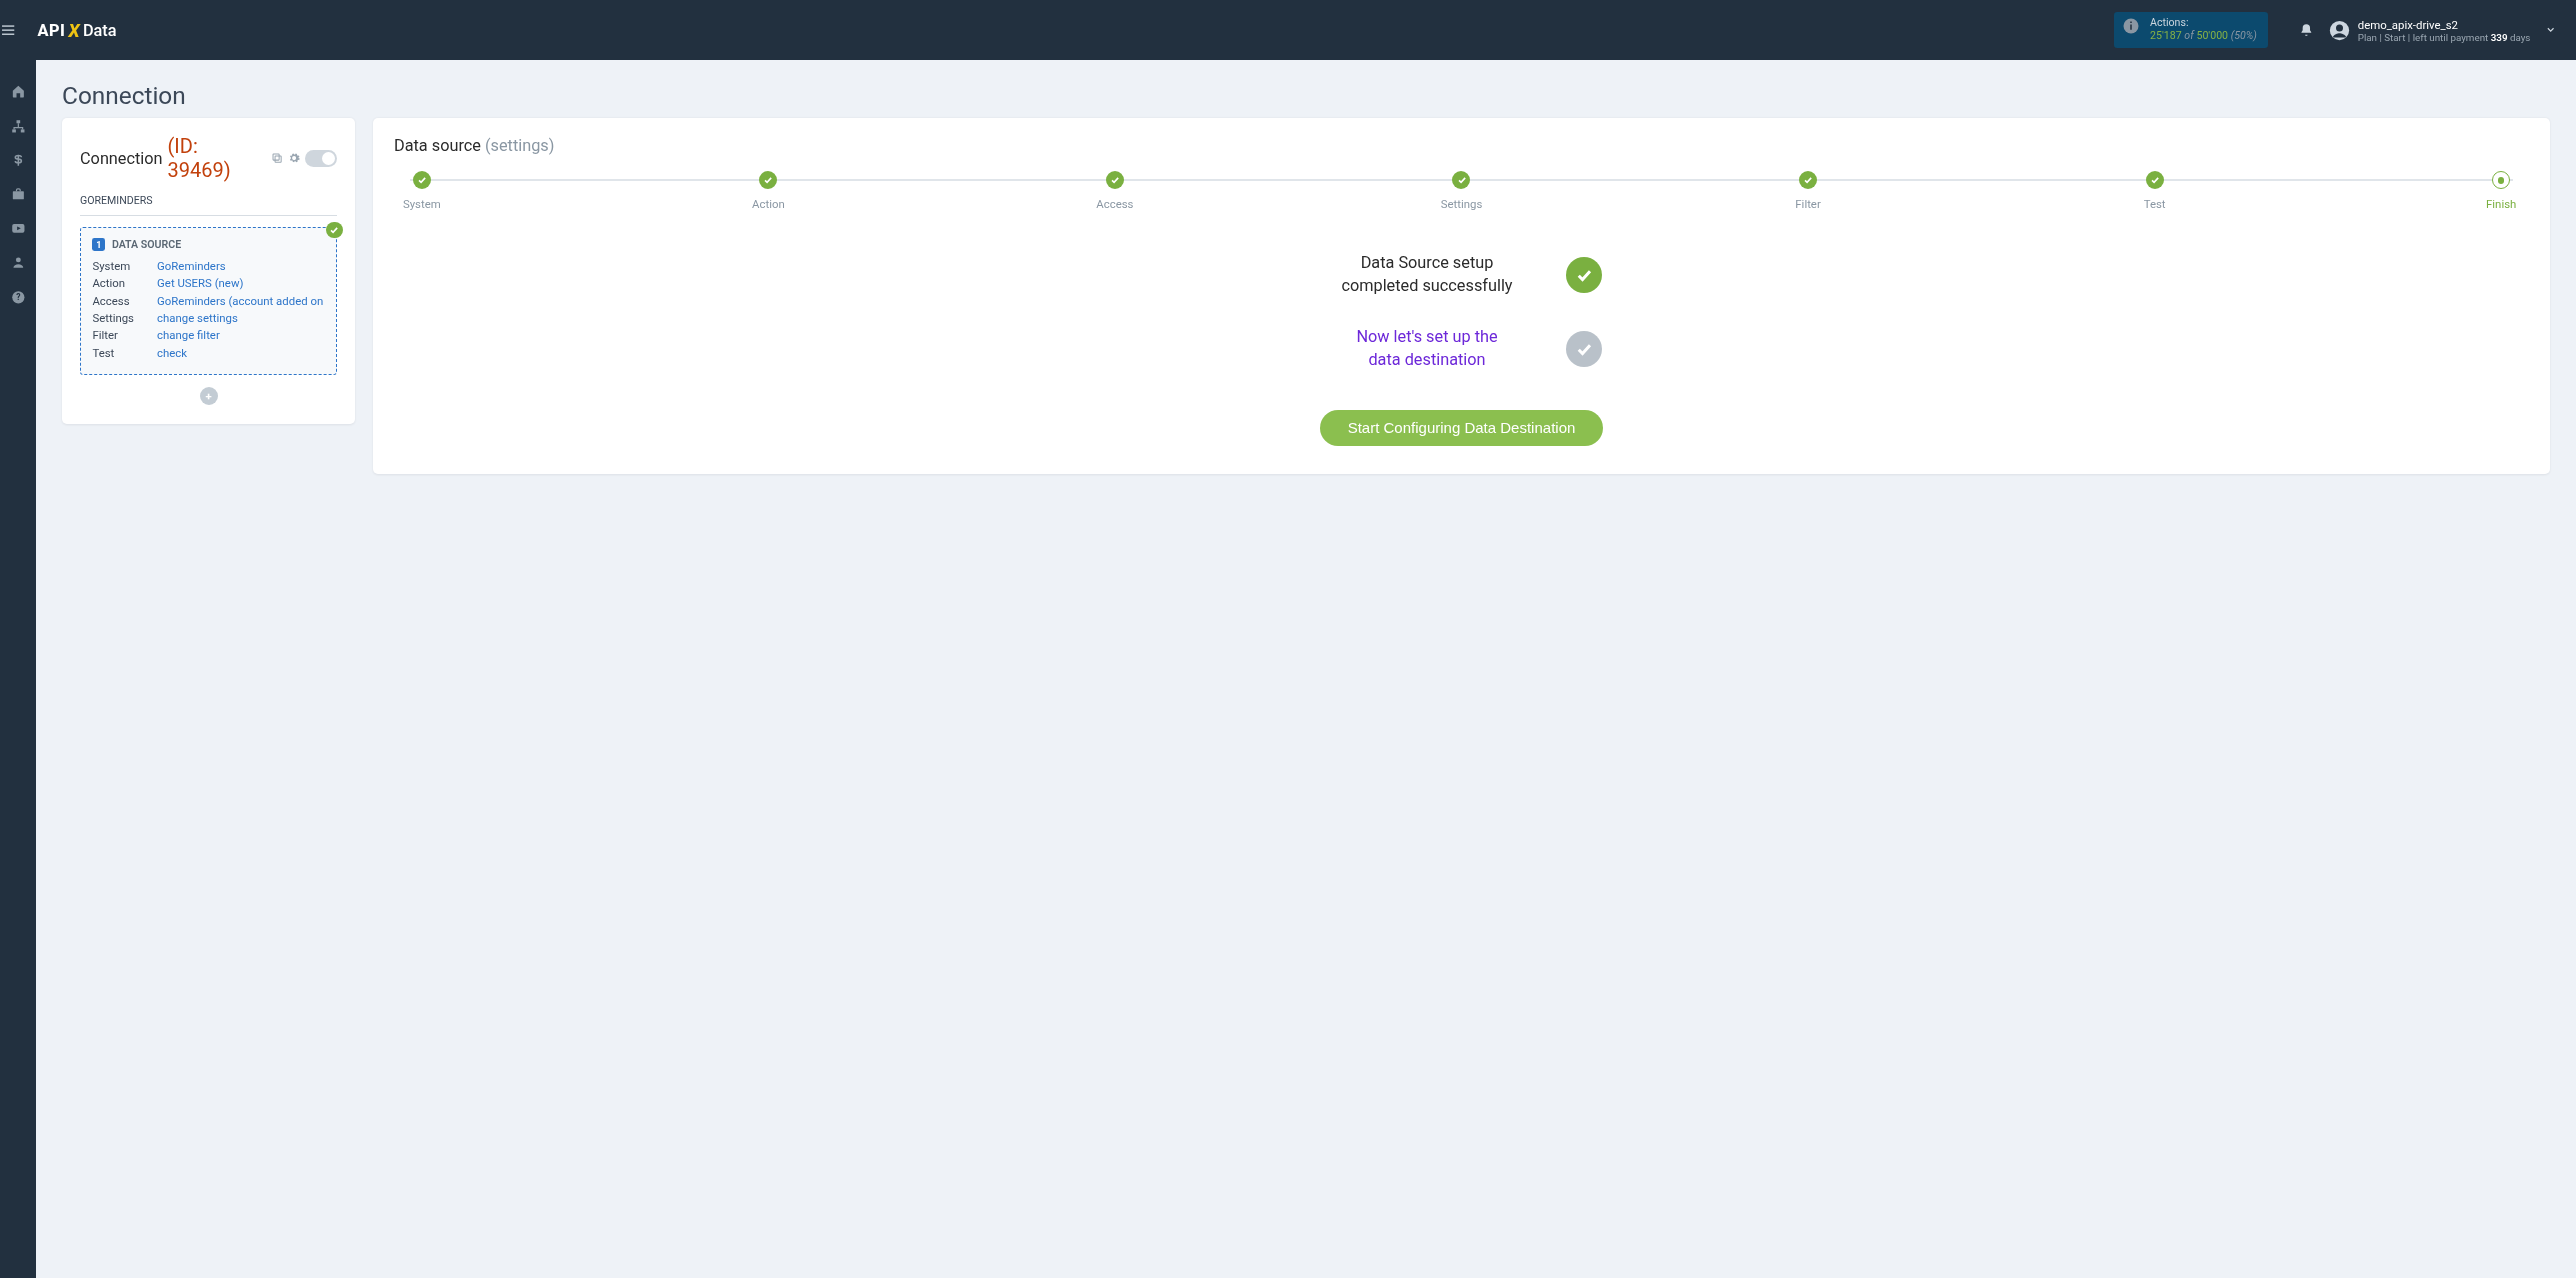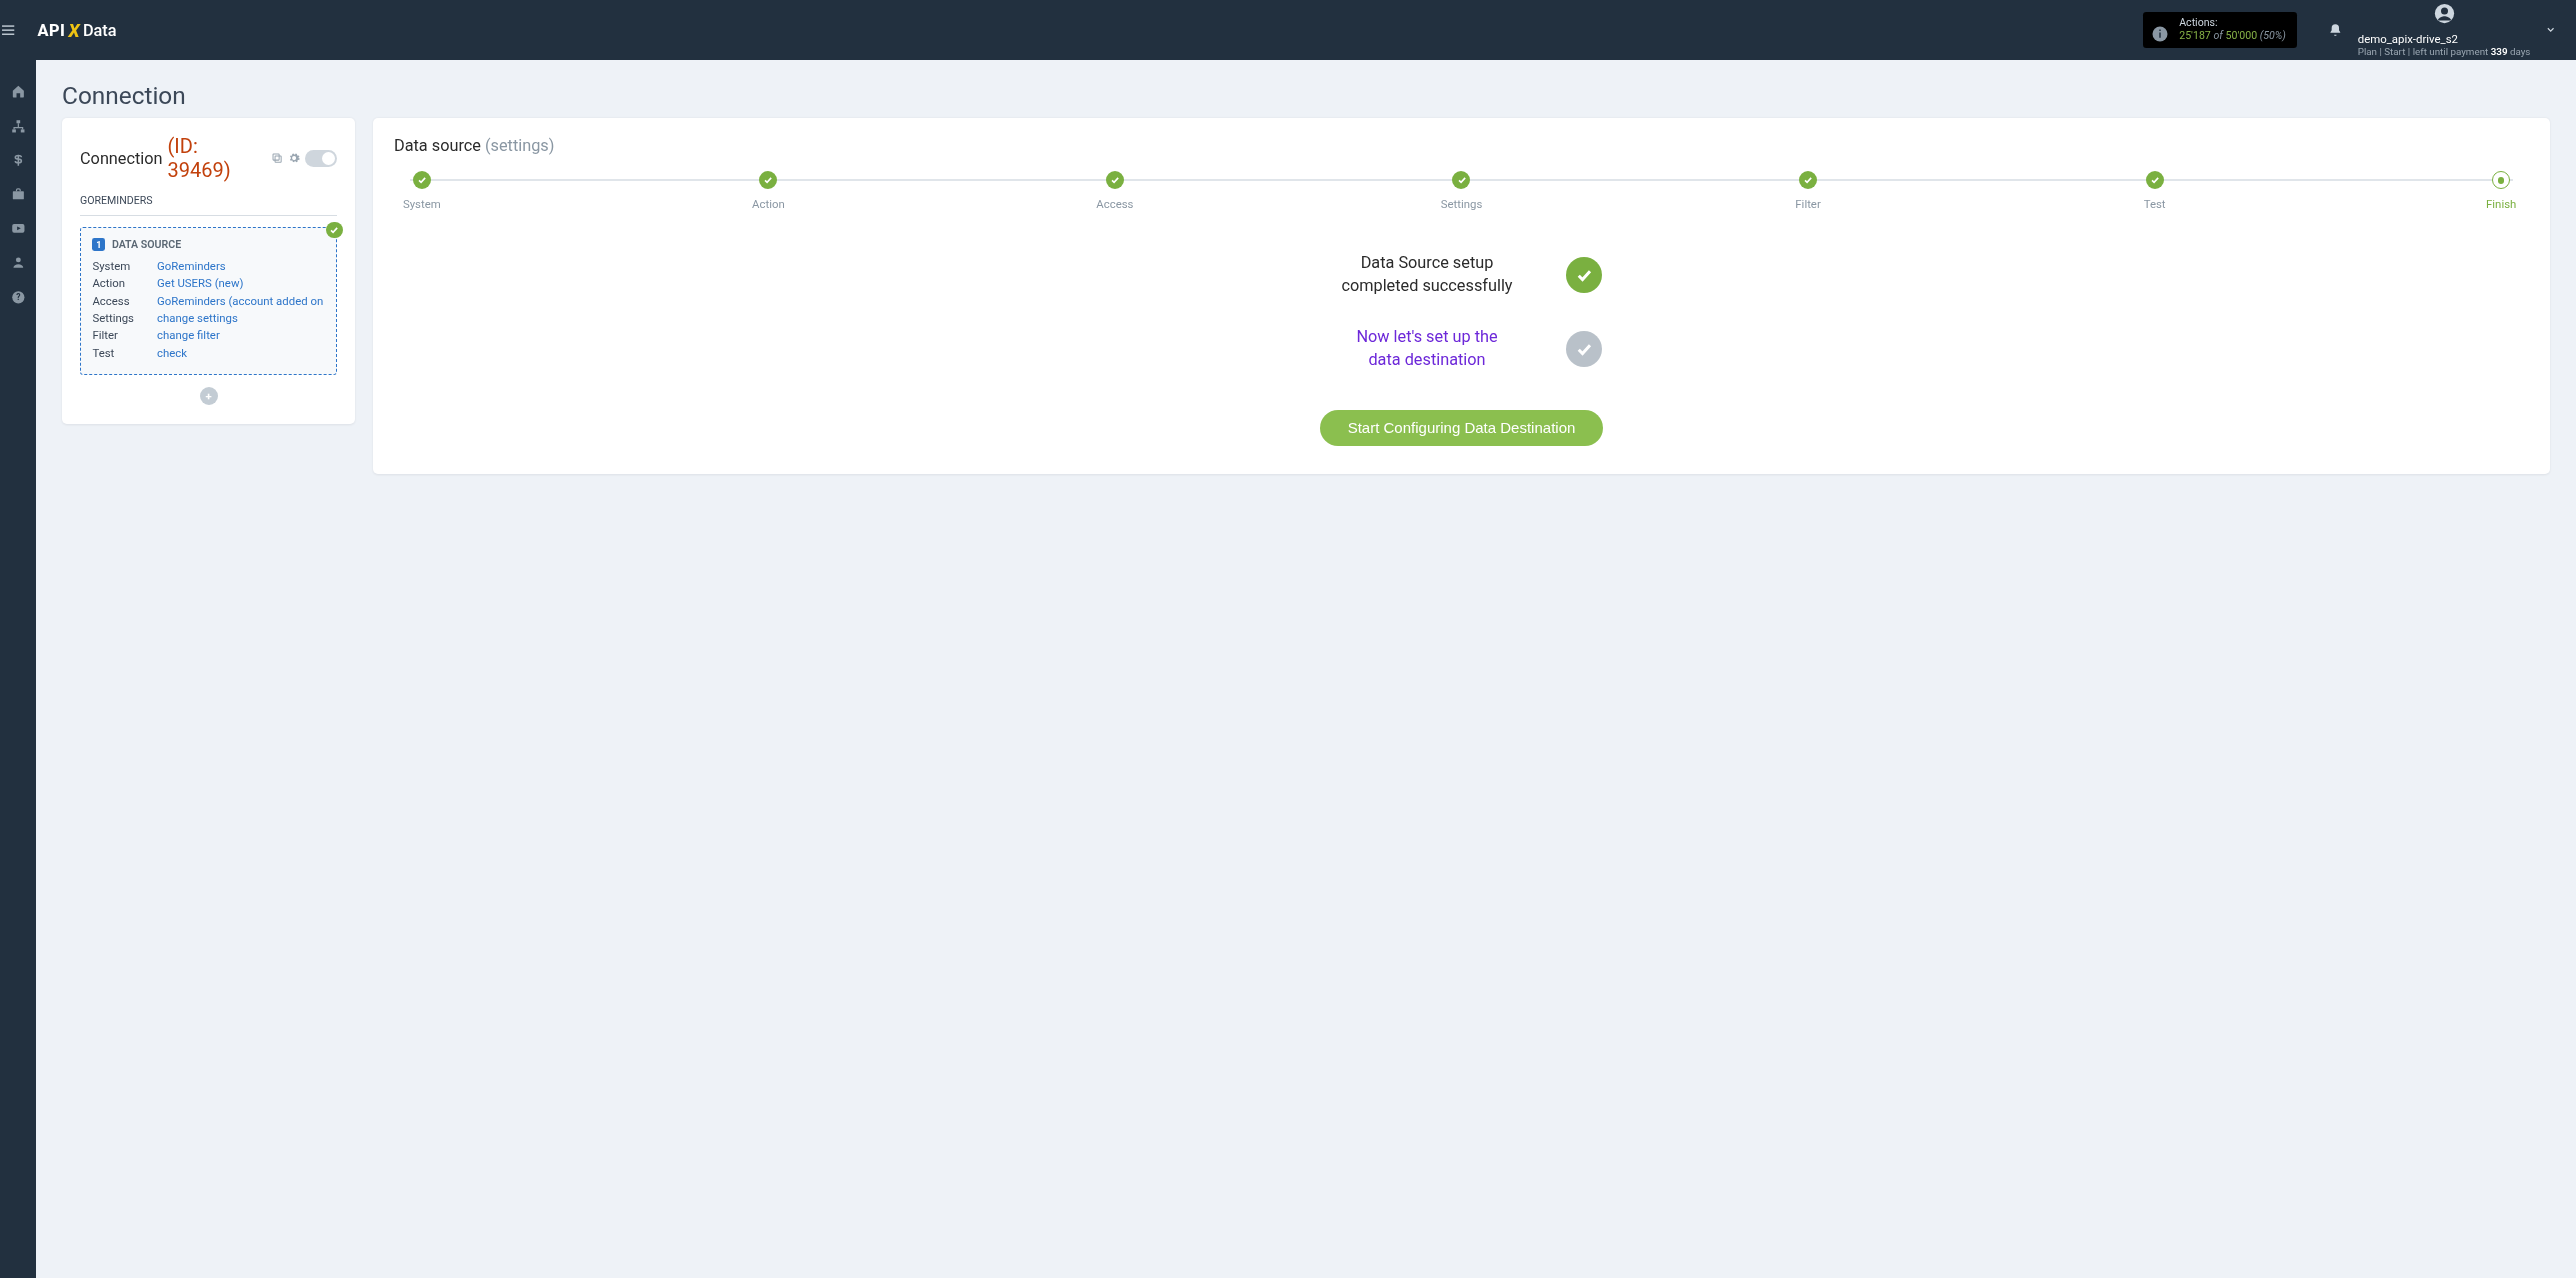--- a/index.html
+++ b/index.html
@@ -21,35 +21,35 @@
   padding: 0 8.1px 0 0;
   color: #cdd6df;
 }
 .topbar .hamburger { width: 36px; text-align: center; cursor: pointer; }
 .topbar .logo { display: flex; align-items: center; gap: 3.3px; margin-left: 1.6px; }
 .topbar .logo .api { font-weight: 800; color: #fff; font-size: 16.3px; letter-spacing: 0.4px; }
 .topbar .logo .x { color: #f0c413; font-weight: 800; font-size: 18px; font-style: italic; }
 .topbar .logo .drive { color: #fff; font-weight: 500; font-size: 16.3px; }
 .topbar .spacer { flex: 1; }
 .actions-pill {
-  background: #000000;
+  background: #0c4a6e;
   border-radius: 3.3px;
   padding: 4.9px 11.4px 4.9px 8.1px;
   display: flex;
-  align-items: flex-end;
+  align-items: flex-start;
   gap: 9.8px;
   margin-right: 16.3px;
 }
 .actions-pill .info-icon { color: #8a97a3; }
 .actions-pill .atext { line-height: 1.2; font-size: 10.6px; }
 .actions-pill .atext .row2 { color: #86b146; }
 .actions-pill .atext .row2 .of { color: #8a97a3; font-style: italic; }
 .actions-pill .atext .row2 .pct { color: #8a97a3; font-style: italic; }
 .topbar .bell { margin: 0 14.7px; color: #cdd6df; cursor: pointer; }
-.topbar .user { display: flex; align-items: center; gap: 8.1px; flex-direction: column; }
+.topbar .user { display: flex; align-items: center; gap: 8.1px; }
 .topbar .user .uname { color: #fff; font-size: 11.4px; }
 .topbar .user .uplan { color: #9aa6b1; font-size: 9.8px; }
 .topbar .user .uplan .bold { color: #fff; font-weight: 600; }
 .topbar .caret { margin-left: auto; padding: 0 11.4px 0 14.7px; cursor: pointer; }
 
 
 .body { flex: 1; display: flex; }
 .sidebar {
   width: 36px;
   background: #22303f;

